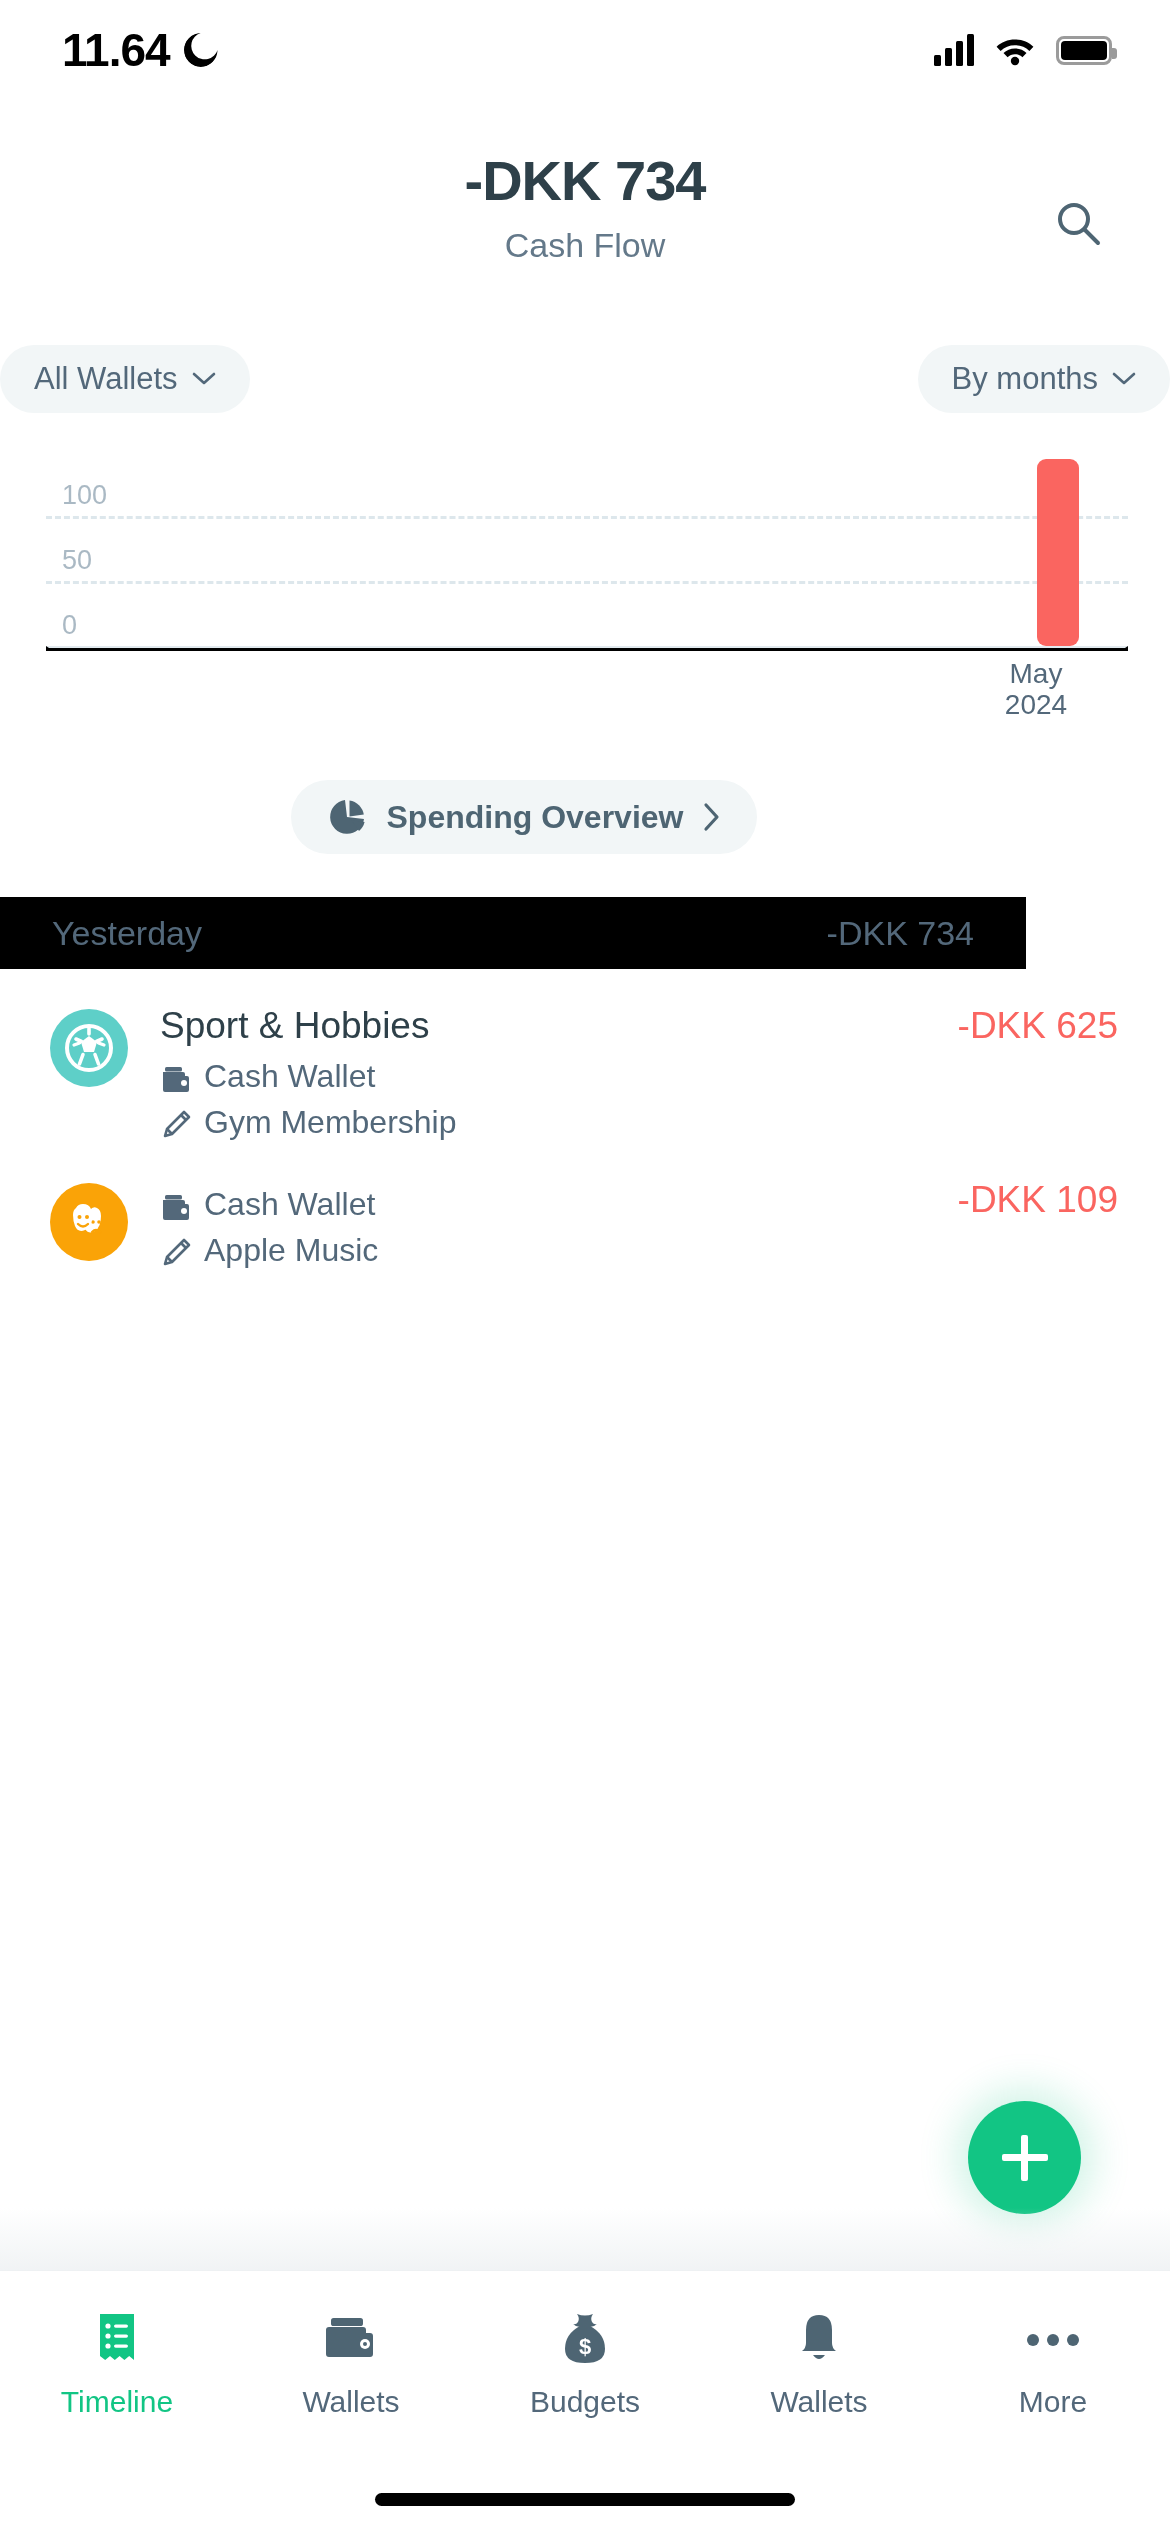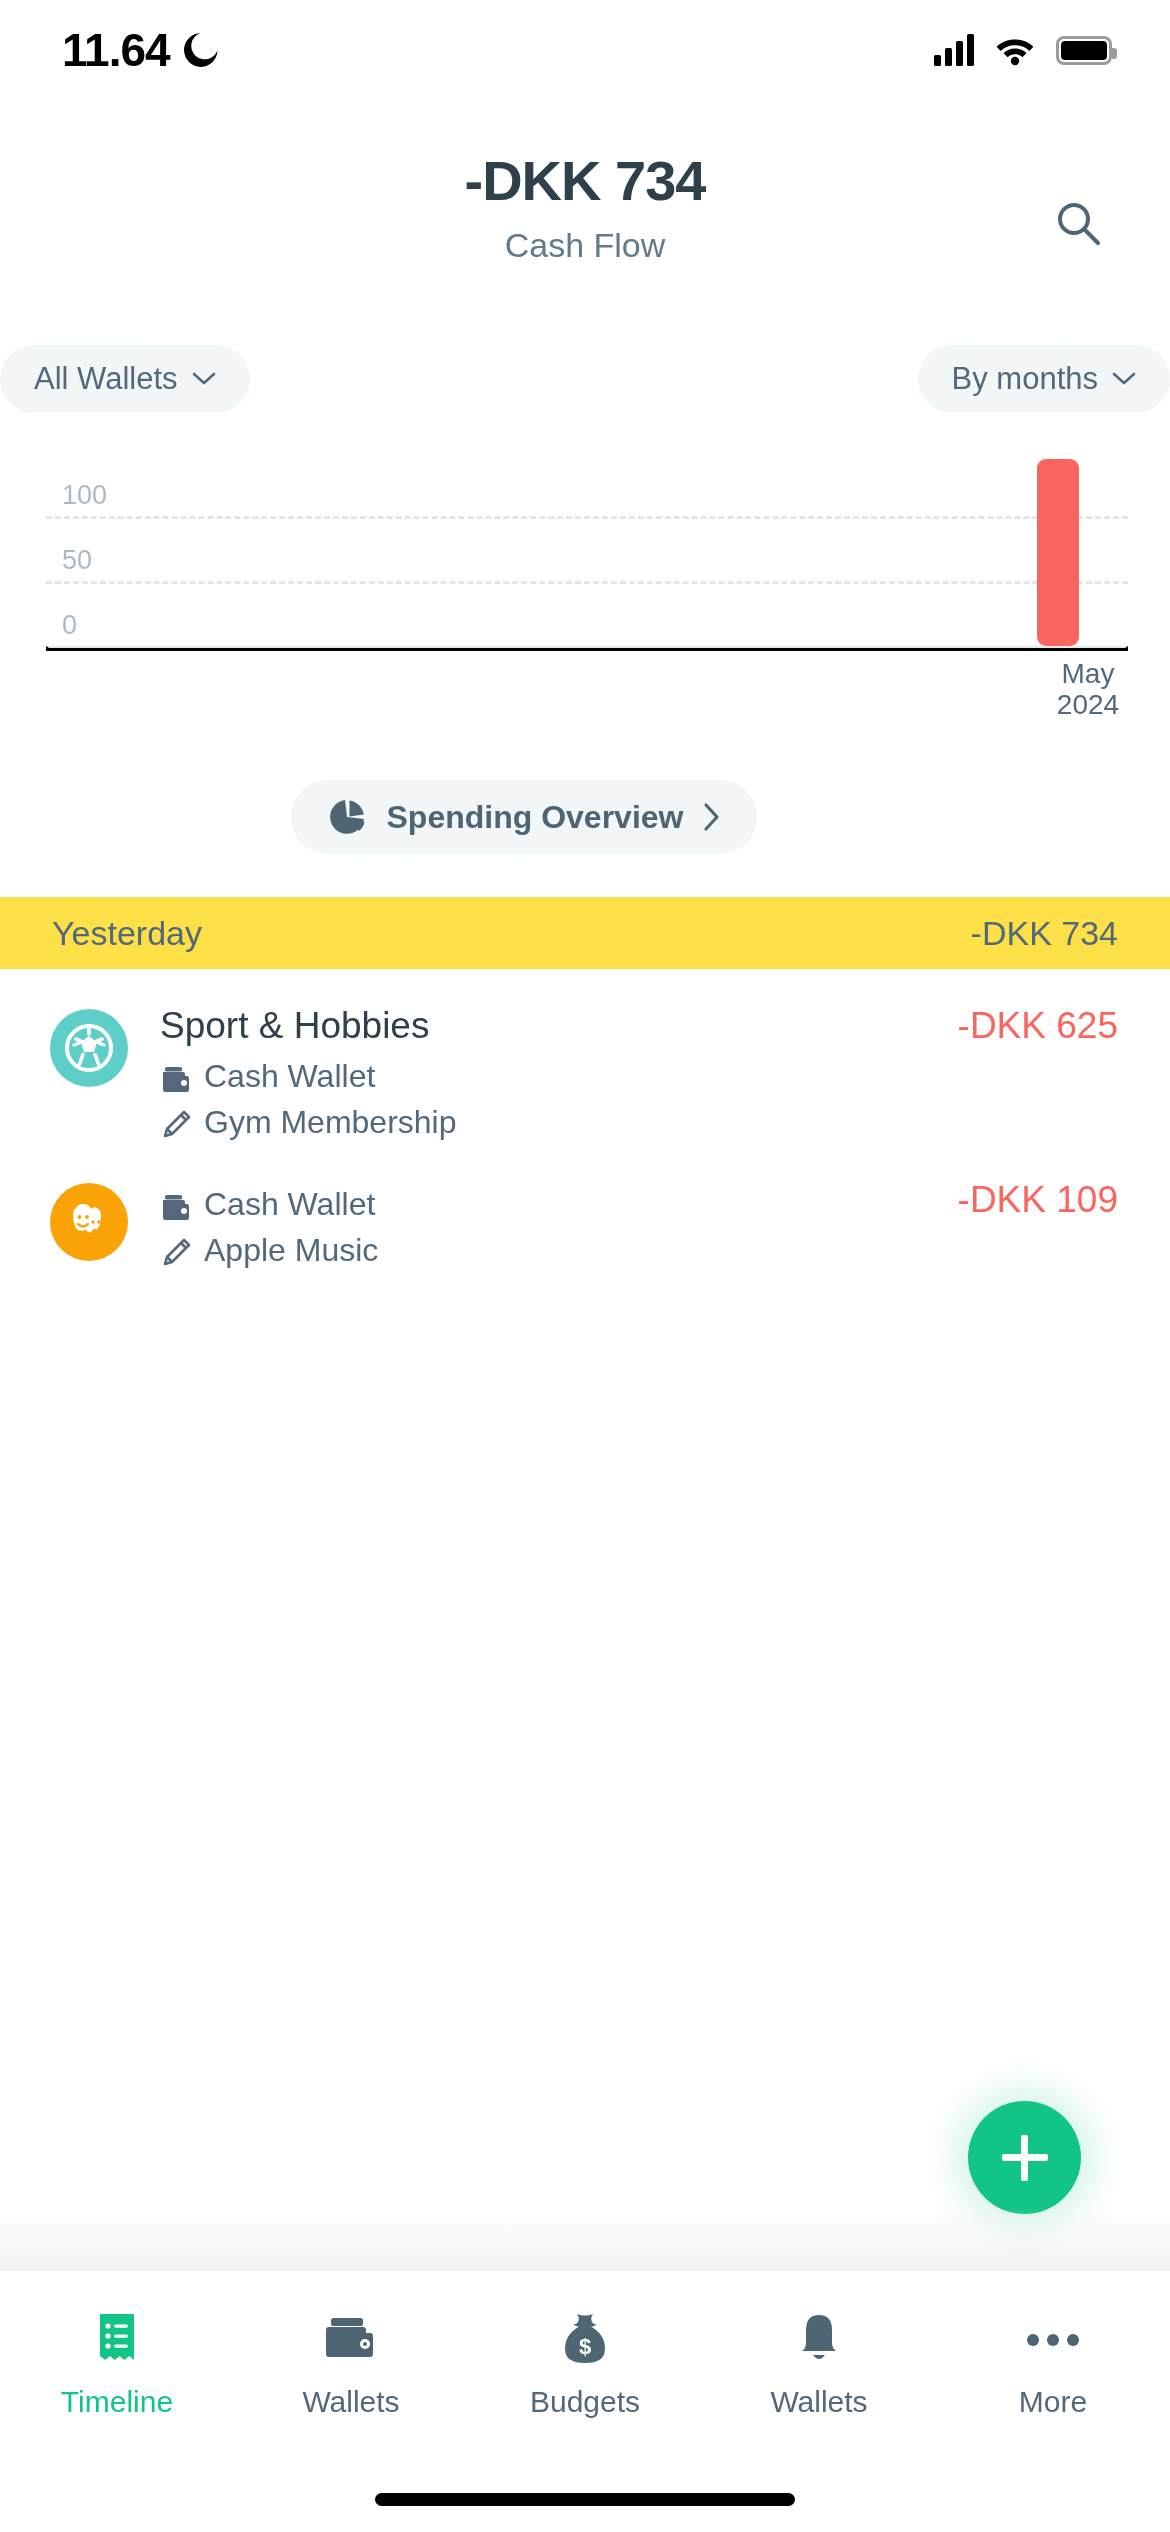--- a/index.html
+++ b/index.html
@@ -84,22 +84,22 @@
   .overview-wrap { position:absolute; top:780px; left:0; width:1048px; display:flex; justify-content:center; }
   .overview {
     background:#f2f6f7; border-radius:42px; height:74px;
     display:flex; align-items:center; gap:20px; padding:0 36px;
     font-size:32px; font-weight:700; color:#4e6573;
   }
   .chev-r { width:18px; height:30px; flex:none; }
 
   
   .daybar {
-    position:absolute; top:897px; left:0; width:1170px; height:72px;
-    background:#fde047; display:flex; align-items:center;
+    position:absolute; top:897px; left:0; width:1026px; height:72px;
+    background:#000000; display:flex; align-items:center;
     justify-content:space-between; padding:0 52px;
   }
   .daybar div { font-size:34px; color:#53687a; }
 
   
   .txlist { position:absolute; top:985px; left:0; width:1170px; }
   .tx { display:flex; padding:18px 52px 18px 50px; }
   .tx-icon {
     width:78px; height:78px; border-radius:50%;
     display:flex; align-items:center; justify-content:center; flex:none;
@@ -203,21 +203,21 @@
     <div class="ylab" style="top:60px;">100</div>
 
     <div class="gridline" style="top:161px;"></div>
     <div class="ylab" style="top:125px;">50</div>
 
     <div class="gridline solid" style="top:226px;"></div>
     <div class="ylab" style="top:190px;">0</div>
 
     <div class="bar" style="left:1037px; width:42px; top:39px; height:187px;"></div>
 
-    <div class="xlab" style="left:1012px; width:152px; top:238px;">
+    <div class="xlab" style="left:960px; width:152px; top:238px;">
       <div>May</div>
       <div>2024</div>
     </div>
   </div>
 
   <div class="overview-wrap">
     <div class="overview">
       <svg width="40" height="40" viewBox="0 0 40 40">
         <path d="M18 3 A17 17 0 1 0 37 22 L20 20 Z" fill="#4e6573"></path>
         <path d="M22.5 3.4 A17 17 0 0 1 36.8 17.6 L22.5 19.6 Z" fill="#4e6573"></path>

